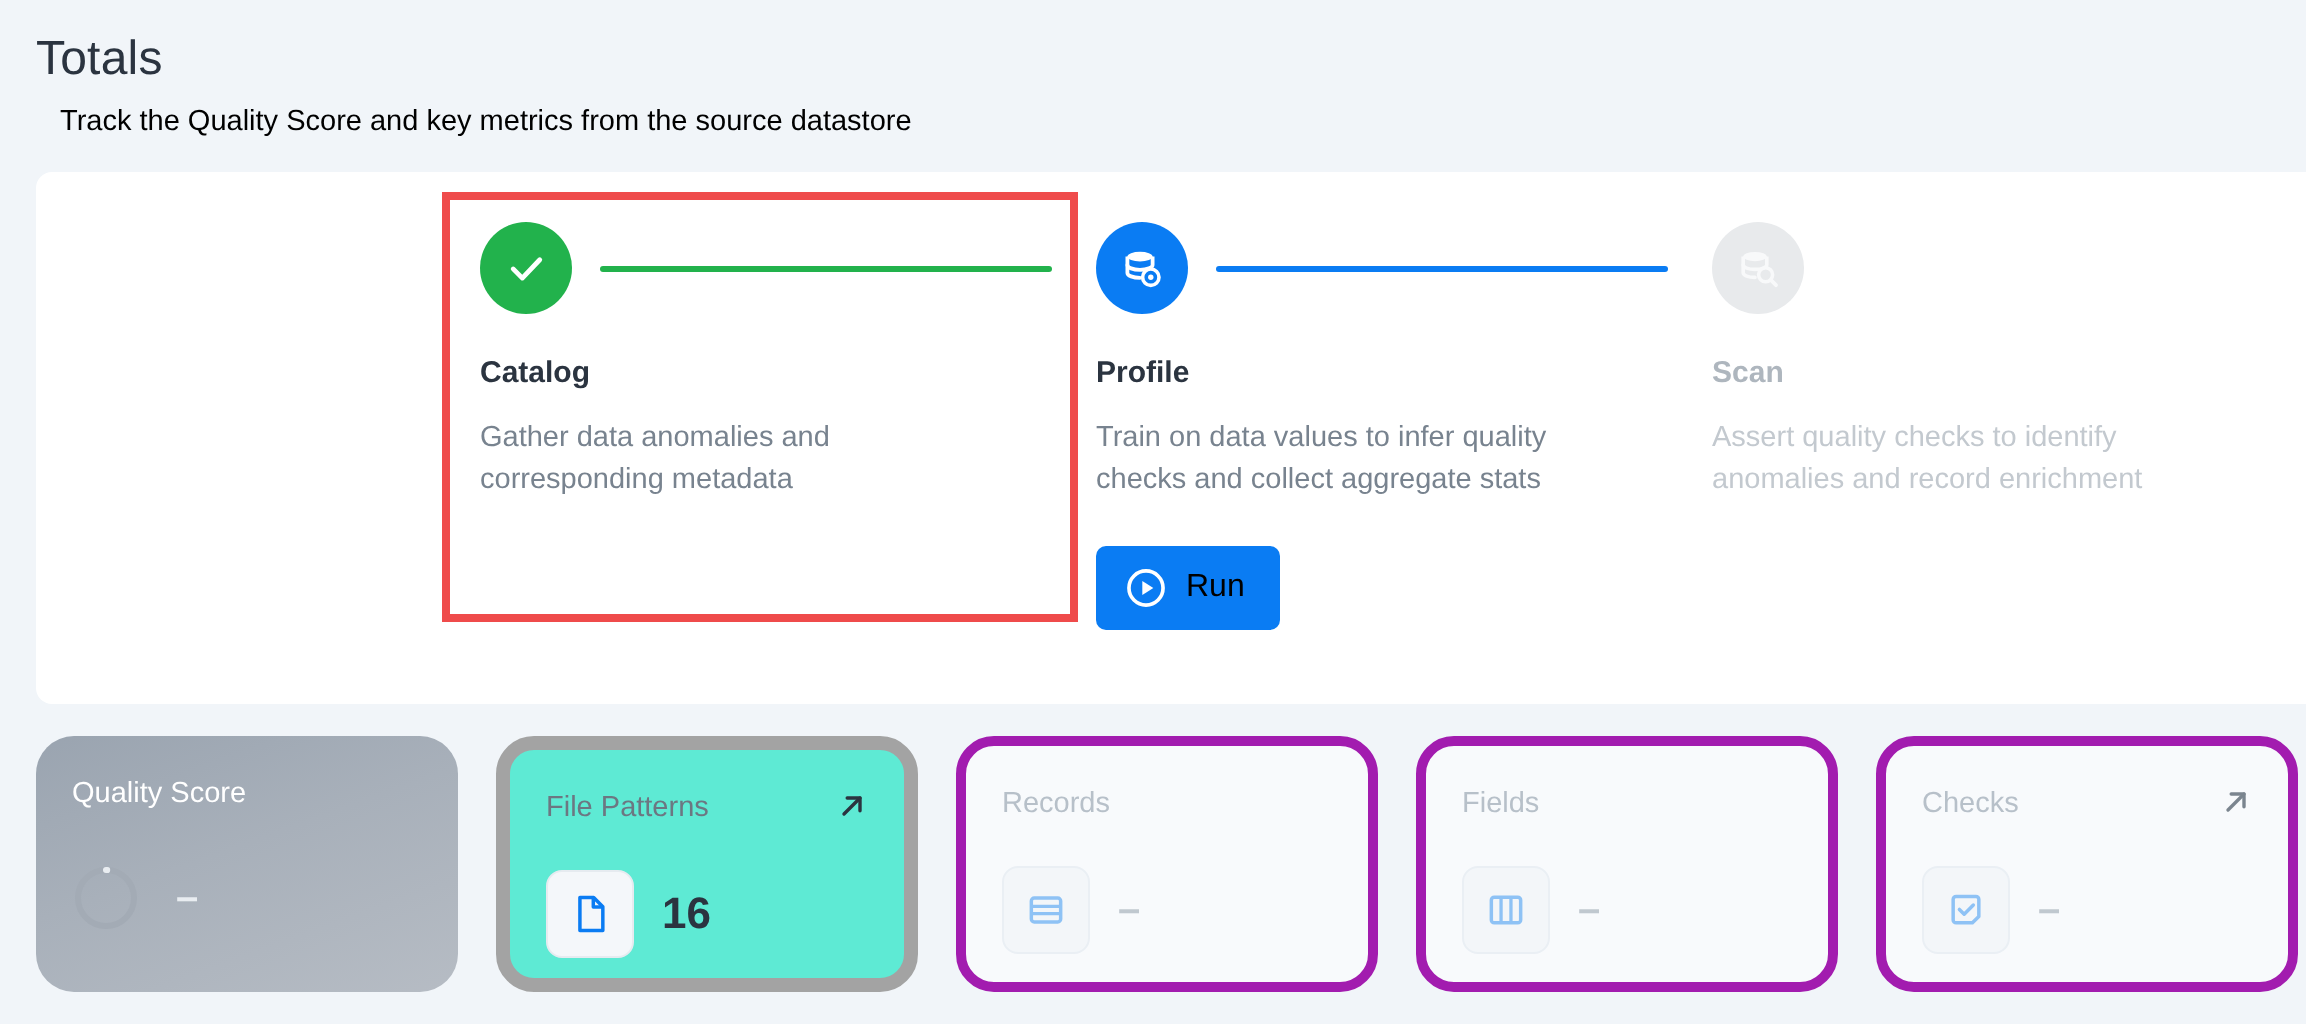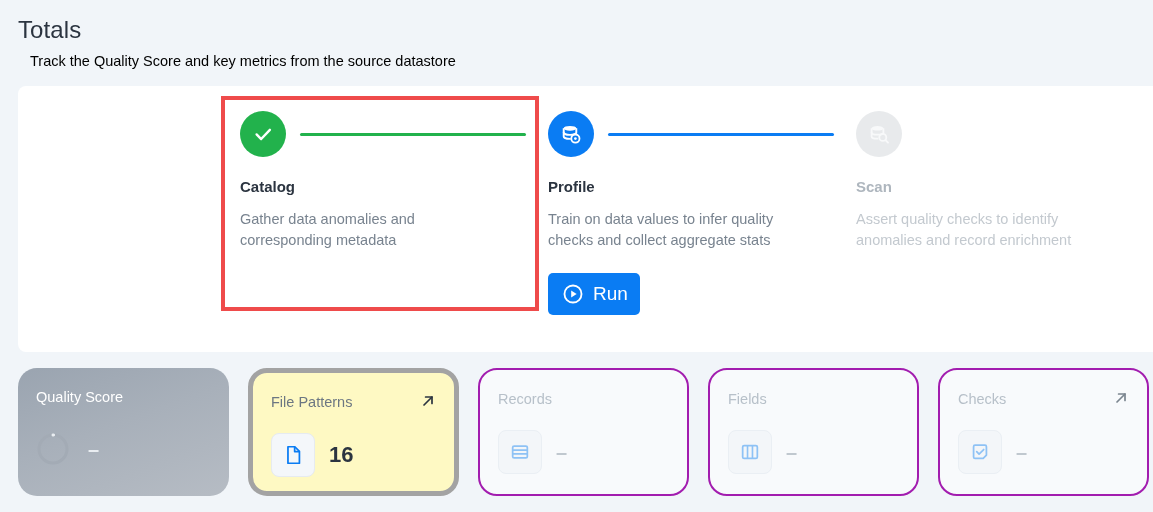--- a/index.html
+++ b/index.html
@@ -105,22 +105,22 @@
   }
   .step-desc.muted { color: #c3c9cf; }
 
   .run-button {
     margin-top: 22px;
     height: 42px;
     width: 92px;
     background: #0a7cf3;
     border: none;
     border-radius: 5px;
-    color: #ffffff;
-    font-size: 19px;
+    color: #000000;
+    font-size: 16px;
     font-family: "Liberation Sans", sans-serif;
     display: flex;
     align-items: center;
     gap: 9px;
     padding: 0 0 0 14px;
     cursor: pointer;
   }
 
   
   .highlight-box {
@@ -145,26 +145,26 @@
   }
   .metric-card {
     width: 211px;
     height: 128px;
     border-radius: 19px;
     box-sizing: border-box;
     padding: 20px 18px 0 18px;
     position: relative;
   }
   .metric-card.plain {
-    background: #fef9c3;
-    border: 5px solid #a3a3a3;
+    background: #5eead4;
+    border: 7px solid #a3a3a3;
   }
   .metric-card.faded {
     background: #f8fafc;
-    border: 2px solid #a21caf;
+    border: 5px solid #a21caf;
   }
   .metric-card.score {
     background: linear-gradient(160deg, #9aa4b0 0%, #a8b0ba 45%, #b6bcc4 100%);
     border: none;
     width: 211px;
   }
   .metric-label {
     font-size: 14.5px;
     color: #6c7782;
     line-height: 18px;

